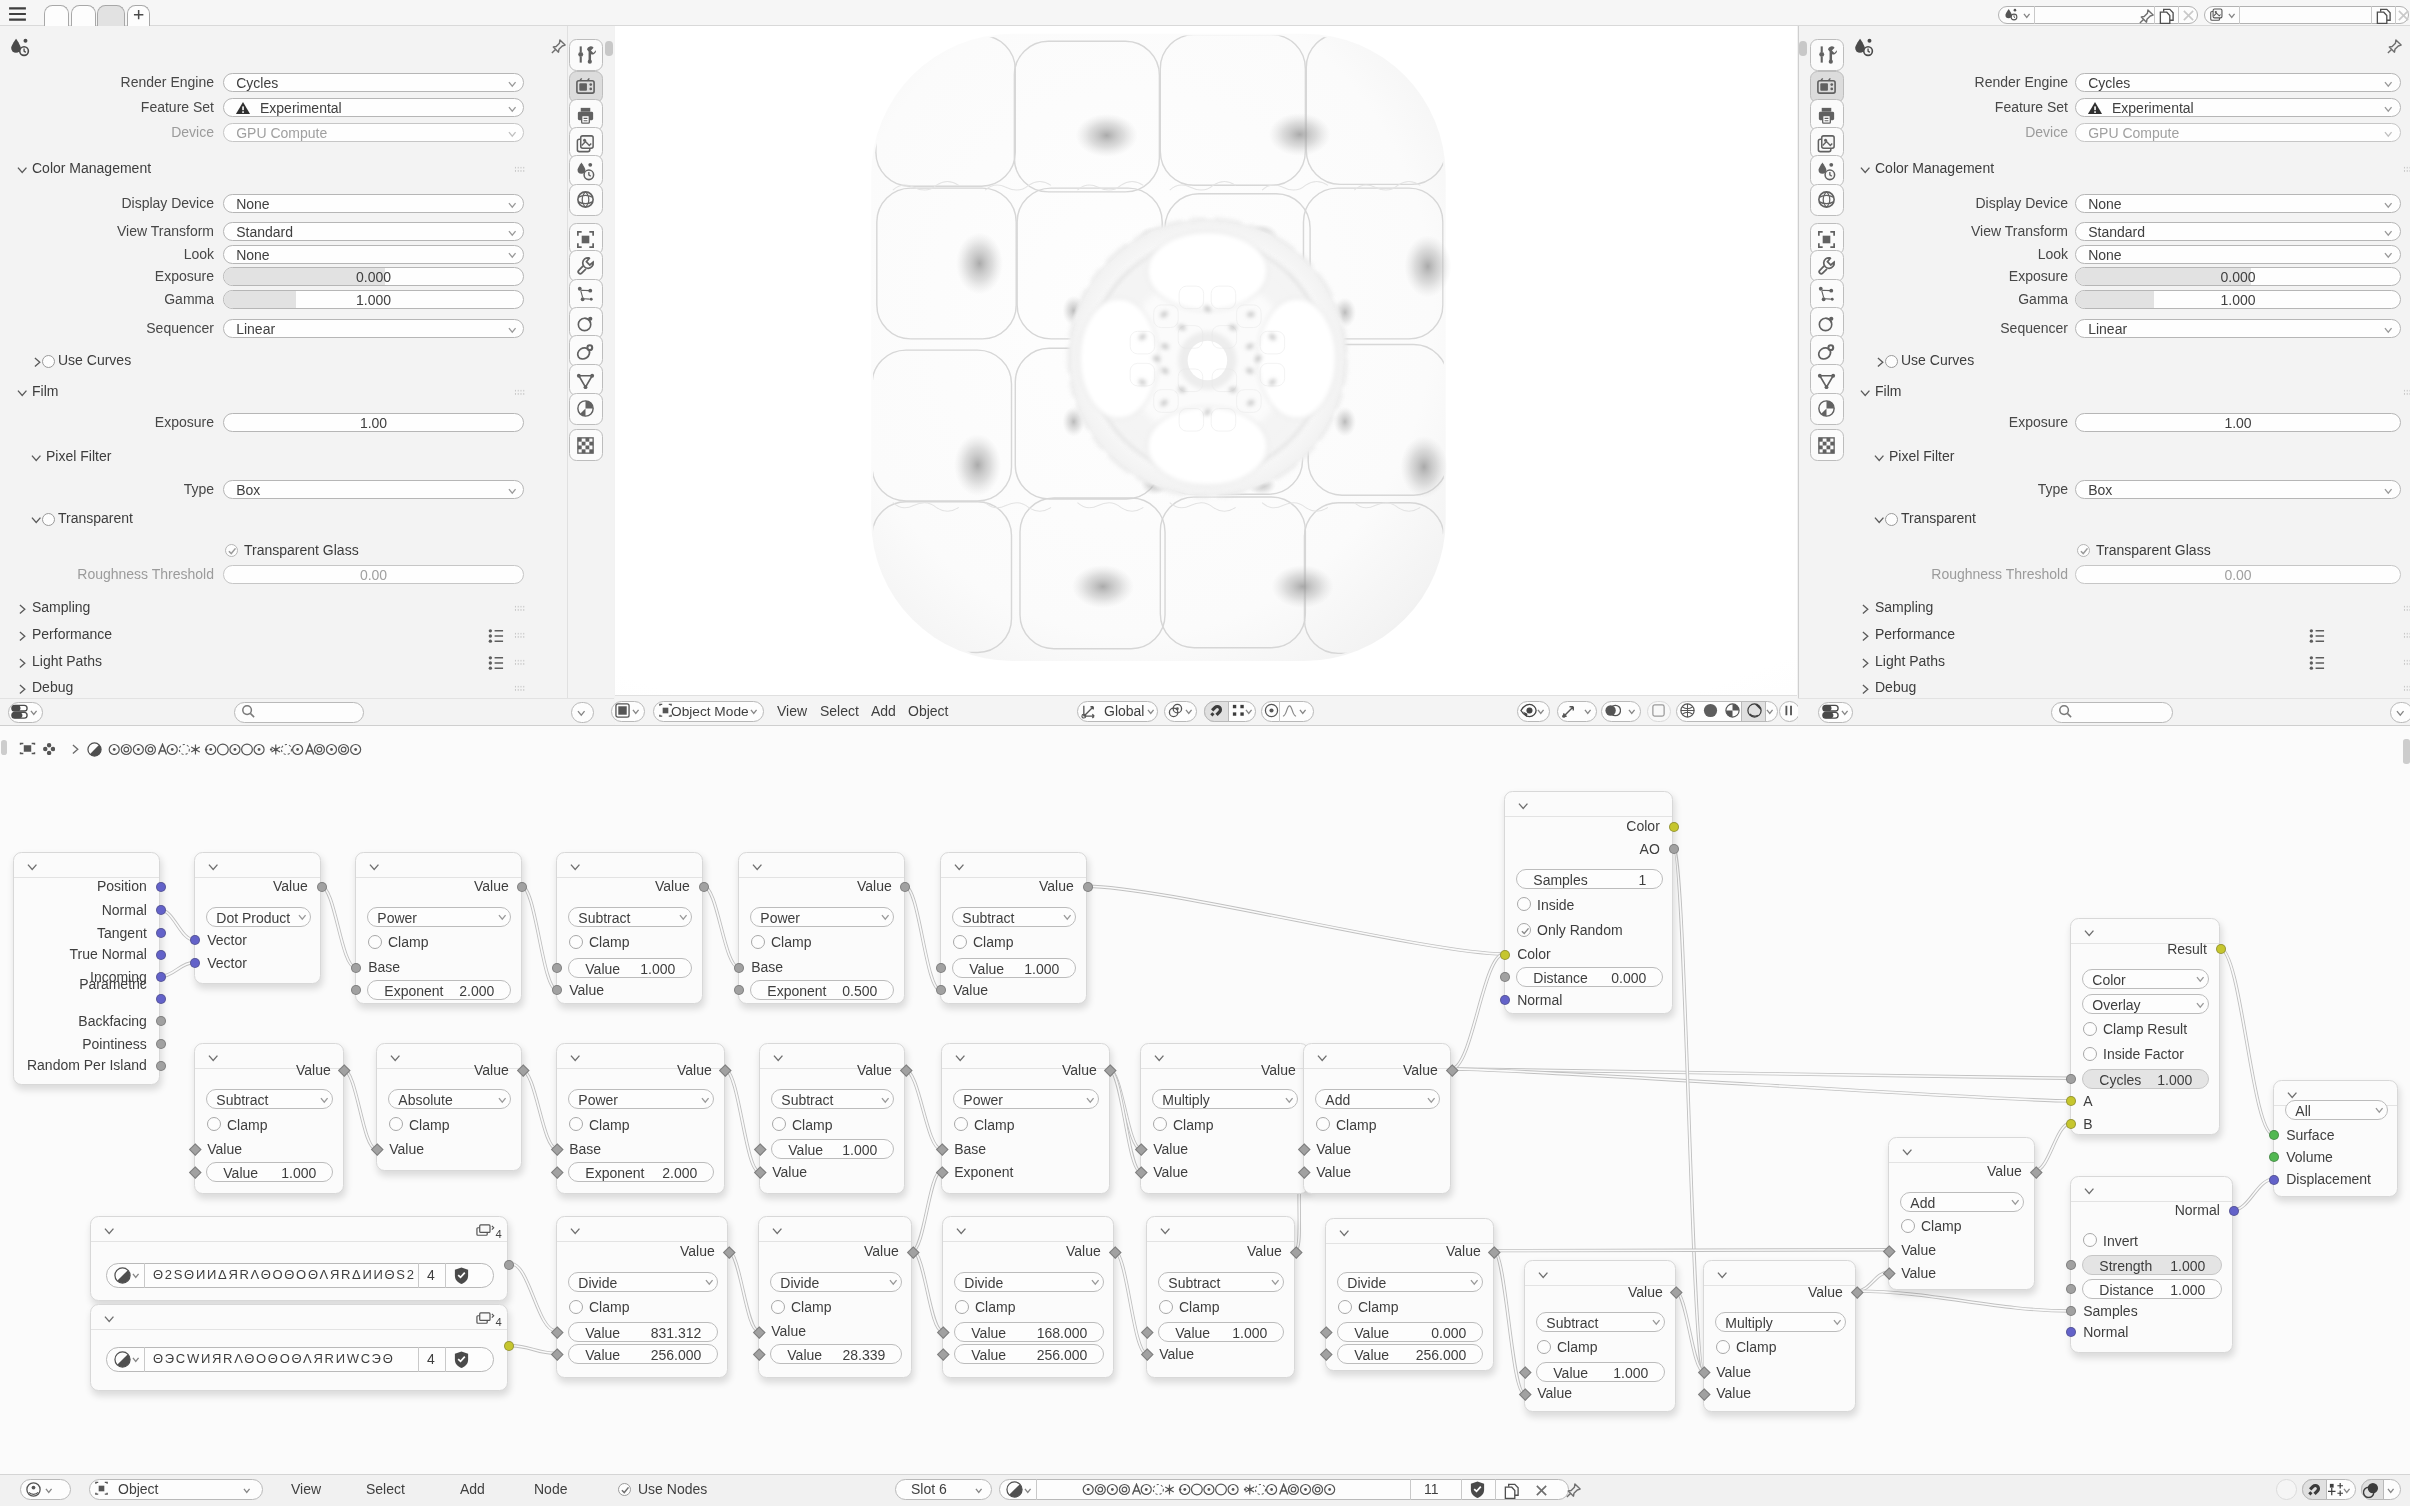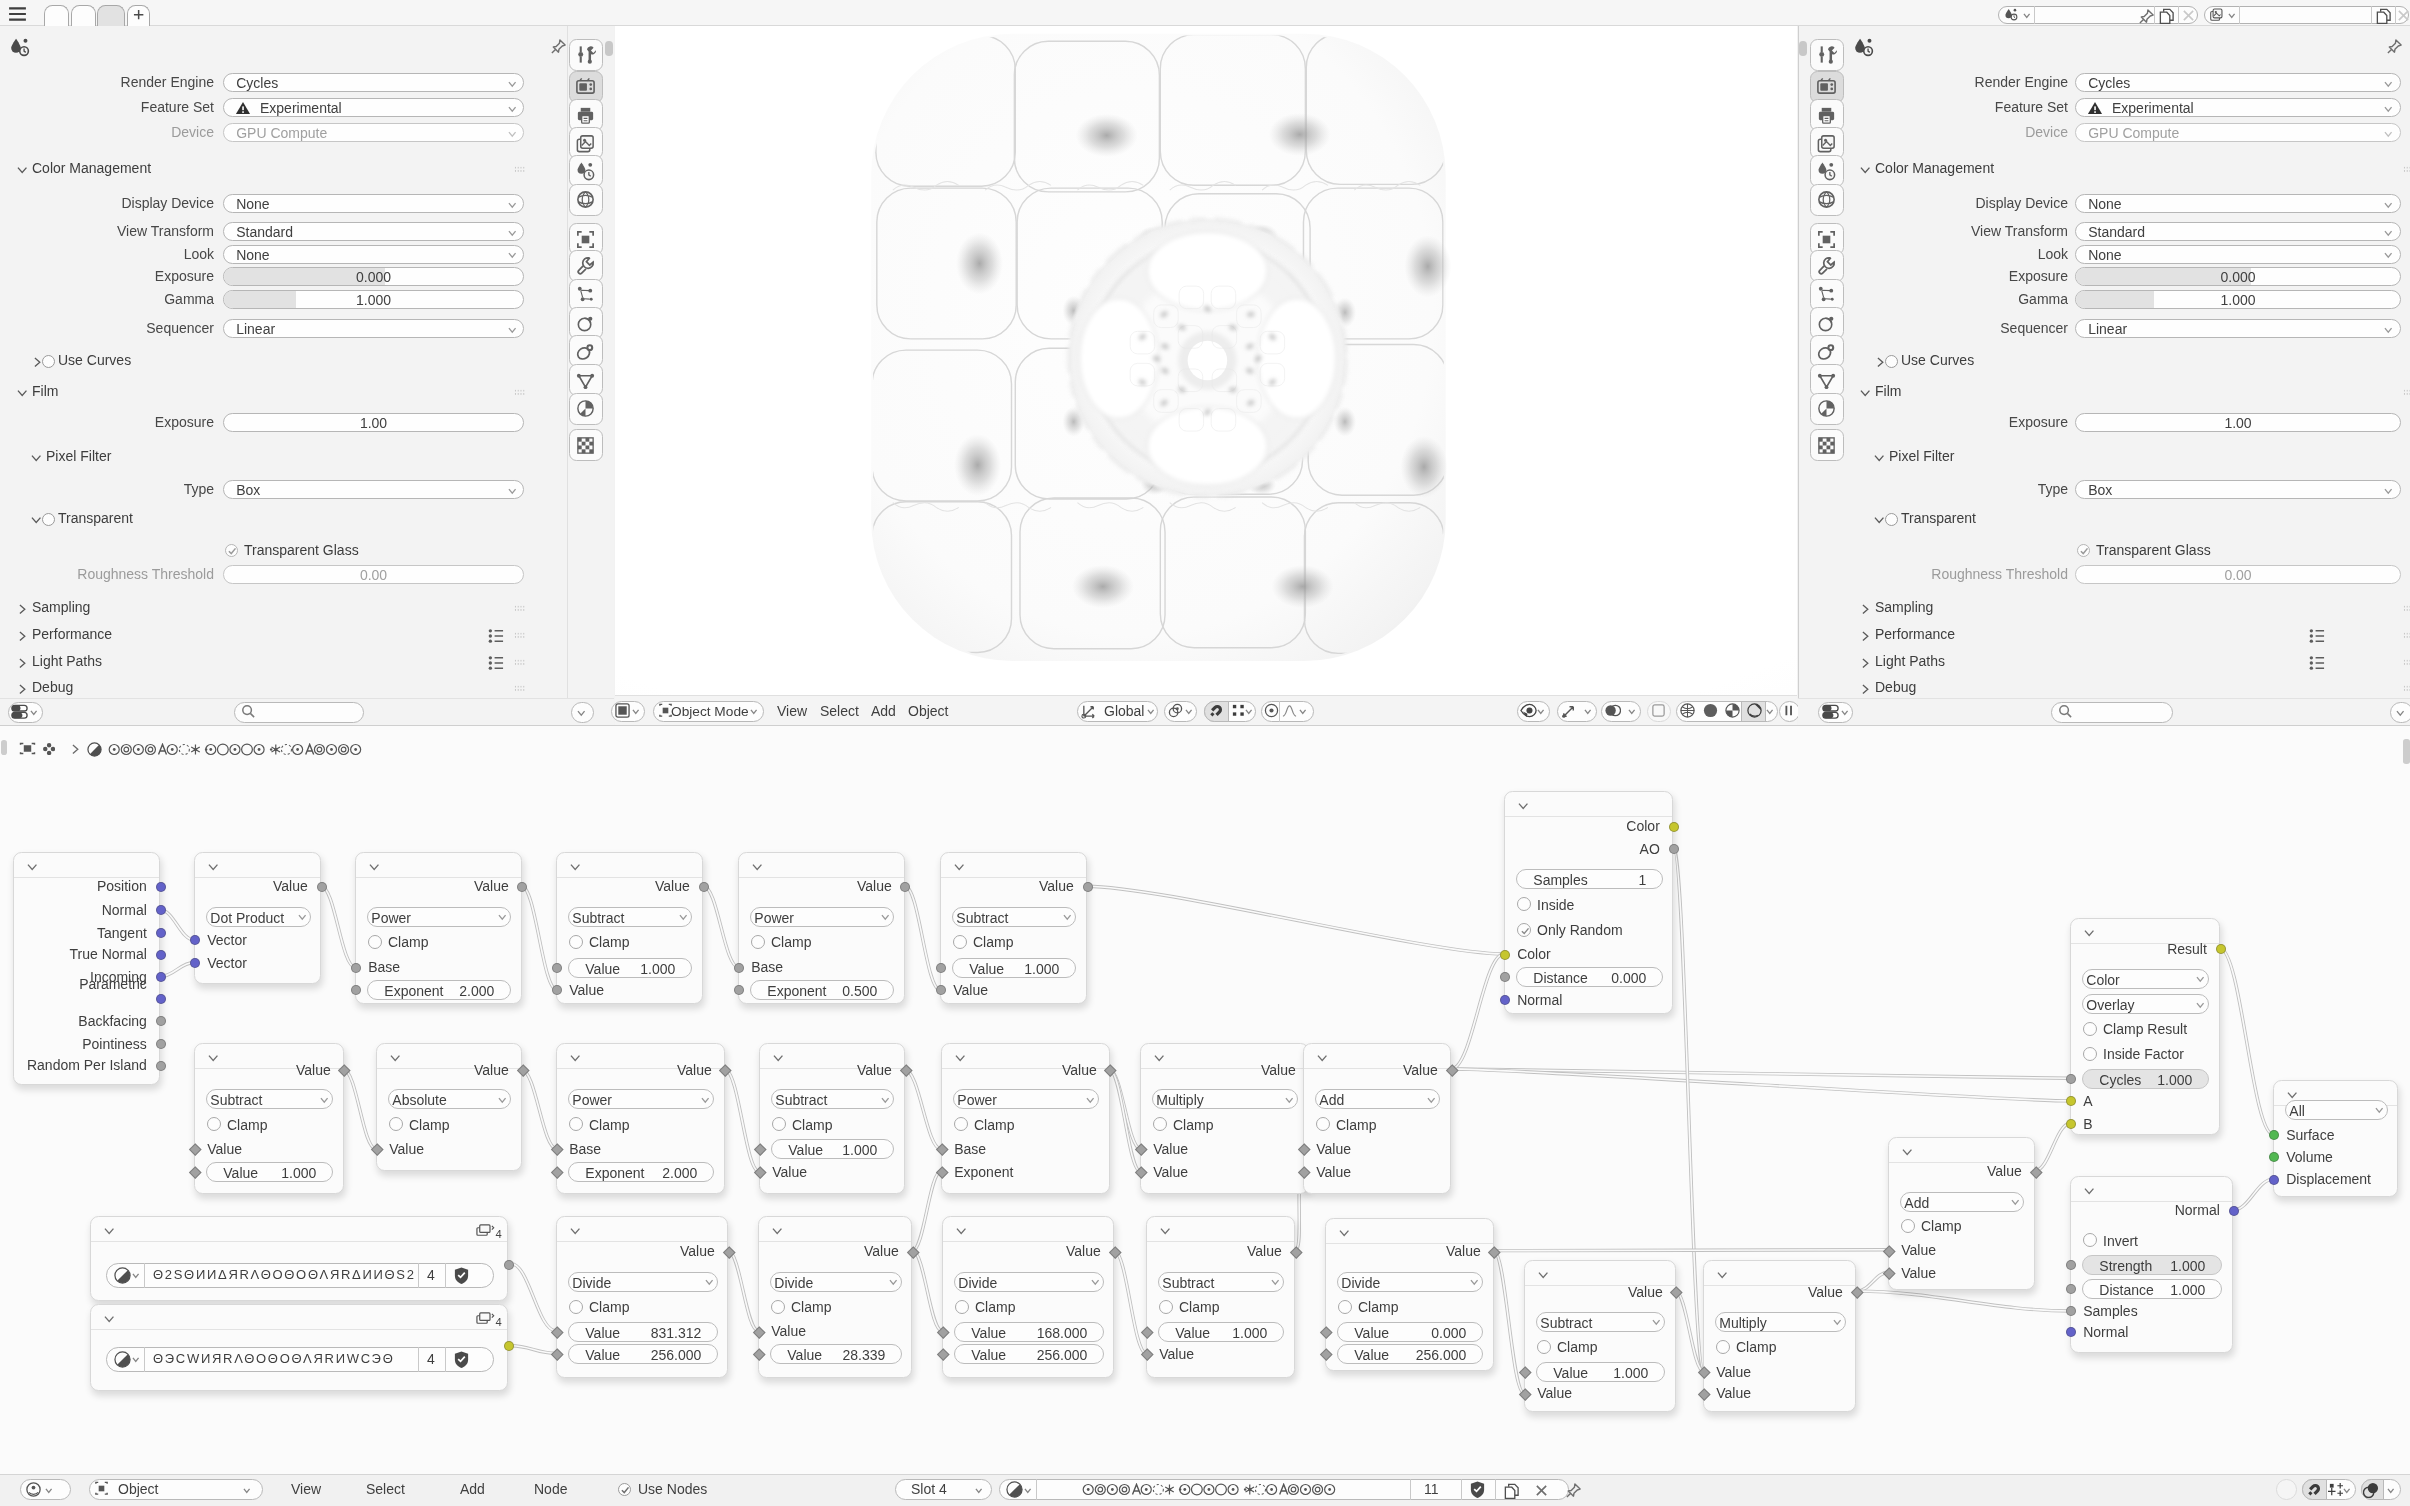--- a/index.html
+++ b/index.html
@@ -16,21 +16,21 @@
 .ckc{position:absolute;width:13px;height:13px;border:1.1px solid #9a9a9a;border-radius:7.5px;background:#fdfdfd}
 .grip{position:absolute;width:11.3px;height:6.6px;
  background-image:radial-gradient(circle,#c2c2c2 0.9px,transparent 1px);background-size:2.8px 3.3px}
 .node{position:absolute;background:#fbfbfb;border:0.9px solid #d8d8d8;border-radius:8.5px;
  box-shadow:1.9px 4.7px 7.5px rgba(0,0,0,.13)}
 .nhead{position:absolute;left:0;right:0;top:0;height:25.4px;border-bottom:0.9px solid #e3e3e3}
 .nout{position:absolute;right:12.2px;font-size:14px;color:#3e3e3e;line-height:15px}
 .nin{position:absolute;left:12.2px;font-size:14px;color:#3e3e3e;line-height:15px;white-space:nowrap}
 .ndd{position:absolute;height:20px;border:0.9px solid #bcbcbc;border-radius:10.4px;background:#fdfdfd;
  font-size:14px;color:#3e3e3e}
-.ndd .txt{position:absolute;left:3px;top:0.9px;line-height:18px}
+.ndd .txt{position:absolute;left:9px;top:0.9px;line-height:18px}
 .nfield{position:absolute;height:20px;border:0.9px solid #bcbcbc;border-radius:10.4px;background:#fdfdfd;
  font-size:14px;color:#3e3e3e}
 .nfield .l{position:absolute;left:16px;top:0.9px;line-height:18px}
 .nfield .r{position:absolute;right:16px;top:0.9px;line-height:18px}
 .gfield{background:#e4e4e4;border-color:#c6c6c6}
 .sock{position:absolute;width:10.4px;height:10.4px;border-radius:5.6px;border:0.9px solid rgba(60,60,60,.35)}
 .dsock{position:absolute;width:8.5px;height:8.5px;border:0.9px solid rgba(60,60,60,.35);transform:rotate(45deg)}
 .nck{position:absolute;width:14px;height:14px;border:1.1px solid #a8a8a8;border-radius:7.5px;background:#fdfdfd}
 .ntxt{position:absolute;font-size:14px;color:#3e3e3e;white-space:nowrap}
 .hdrbtn{position:absolute;height:21px;border:0.9px solid #b9b9b9;border-radius:10.4px;background:#fdfdfd}
@@ -1839,21 +1839,21 @@
 
 <div class="menu" style="left:534px;top:1479px">Node</div>
 
 <div class="ckc" style="left:618px;top:1483px;border-radius:7.5px"></div>
 <svg class="abs" style="left:620px;top:1485px" width="10.4" height="10.4" viewBox="0 0 11 11">
     <path d="M2 5.5 L4.5 8 L9 2.5" fill="none" stroke="#6f6f6f" stroke-width="1.6"></path>
   </svg>
 <div class="menu" style="left:638px;top:1479px">Use Nodes</div>
 
 <div class="hdrbtn" style="left:895px;top:1479px;width:97px;height:21px;border-radius:10.4px"></div>
-<div class="menu" style="left:911px;top:1479px">Slot 4</div>
+<div class="menu" style="left:911px;top:1479px">Slot 6</div>
 <svg style="position:absolute;left:975px;top:1487px" width="7.5" height="7.5" viewBox="0 0 8 8">
     <path d="M1 2.0 L4.0 5.76 L7 2.0" fill="none" stroke="#868686" stroke-width="1.4"></path>
   </svg>
 
 <div class="hdrbtn" style="left:999px;top:1479px;width:570px;height:21px;border-radius:10.4px"></div>
 <svg class="abs" style="left:1006px;top:1481px" width="17" height="17" viewBox="0 0 18 18">
     <circle cx="9" cy="9" r="8" fill="#fdfdfd" stroke="#4f4f4f" stroke-width="1.3"></circle>
     <path d="M9 1 A8 8 0 0 1 9 17 Z" fill="#4f4f4f" transform="rotate(45 9 9)"></path>
   </svg>
 <svg style="position:absolute;left:1024px;top:1487px" width="7.5" height="7.5" viewBox="0 0 8 8">

